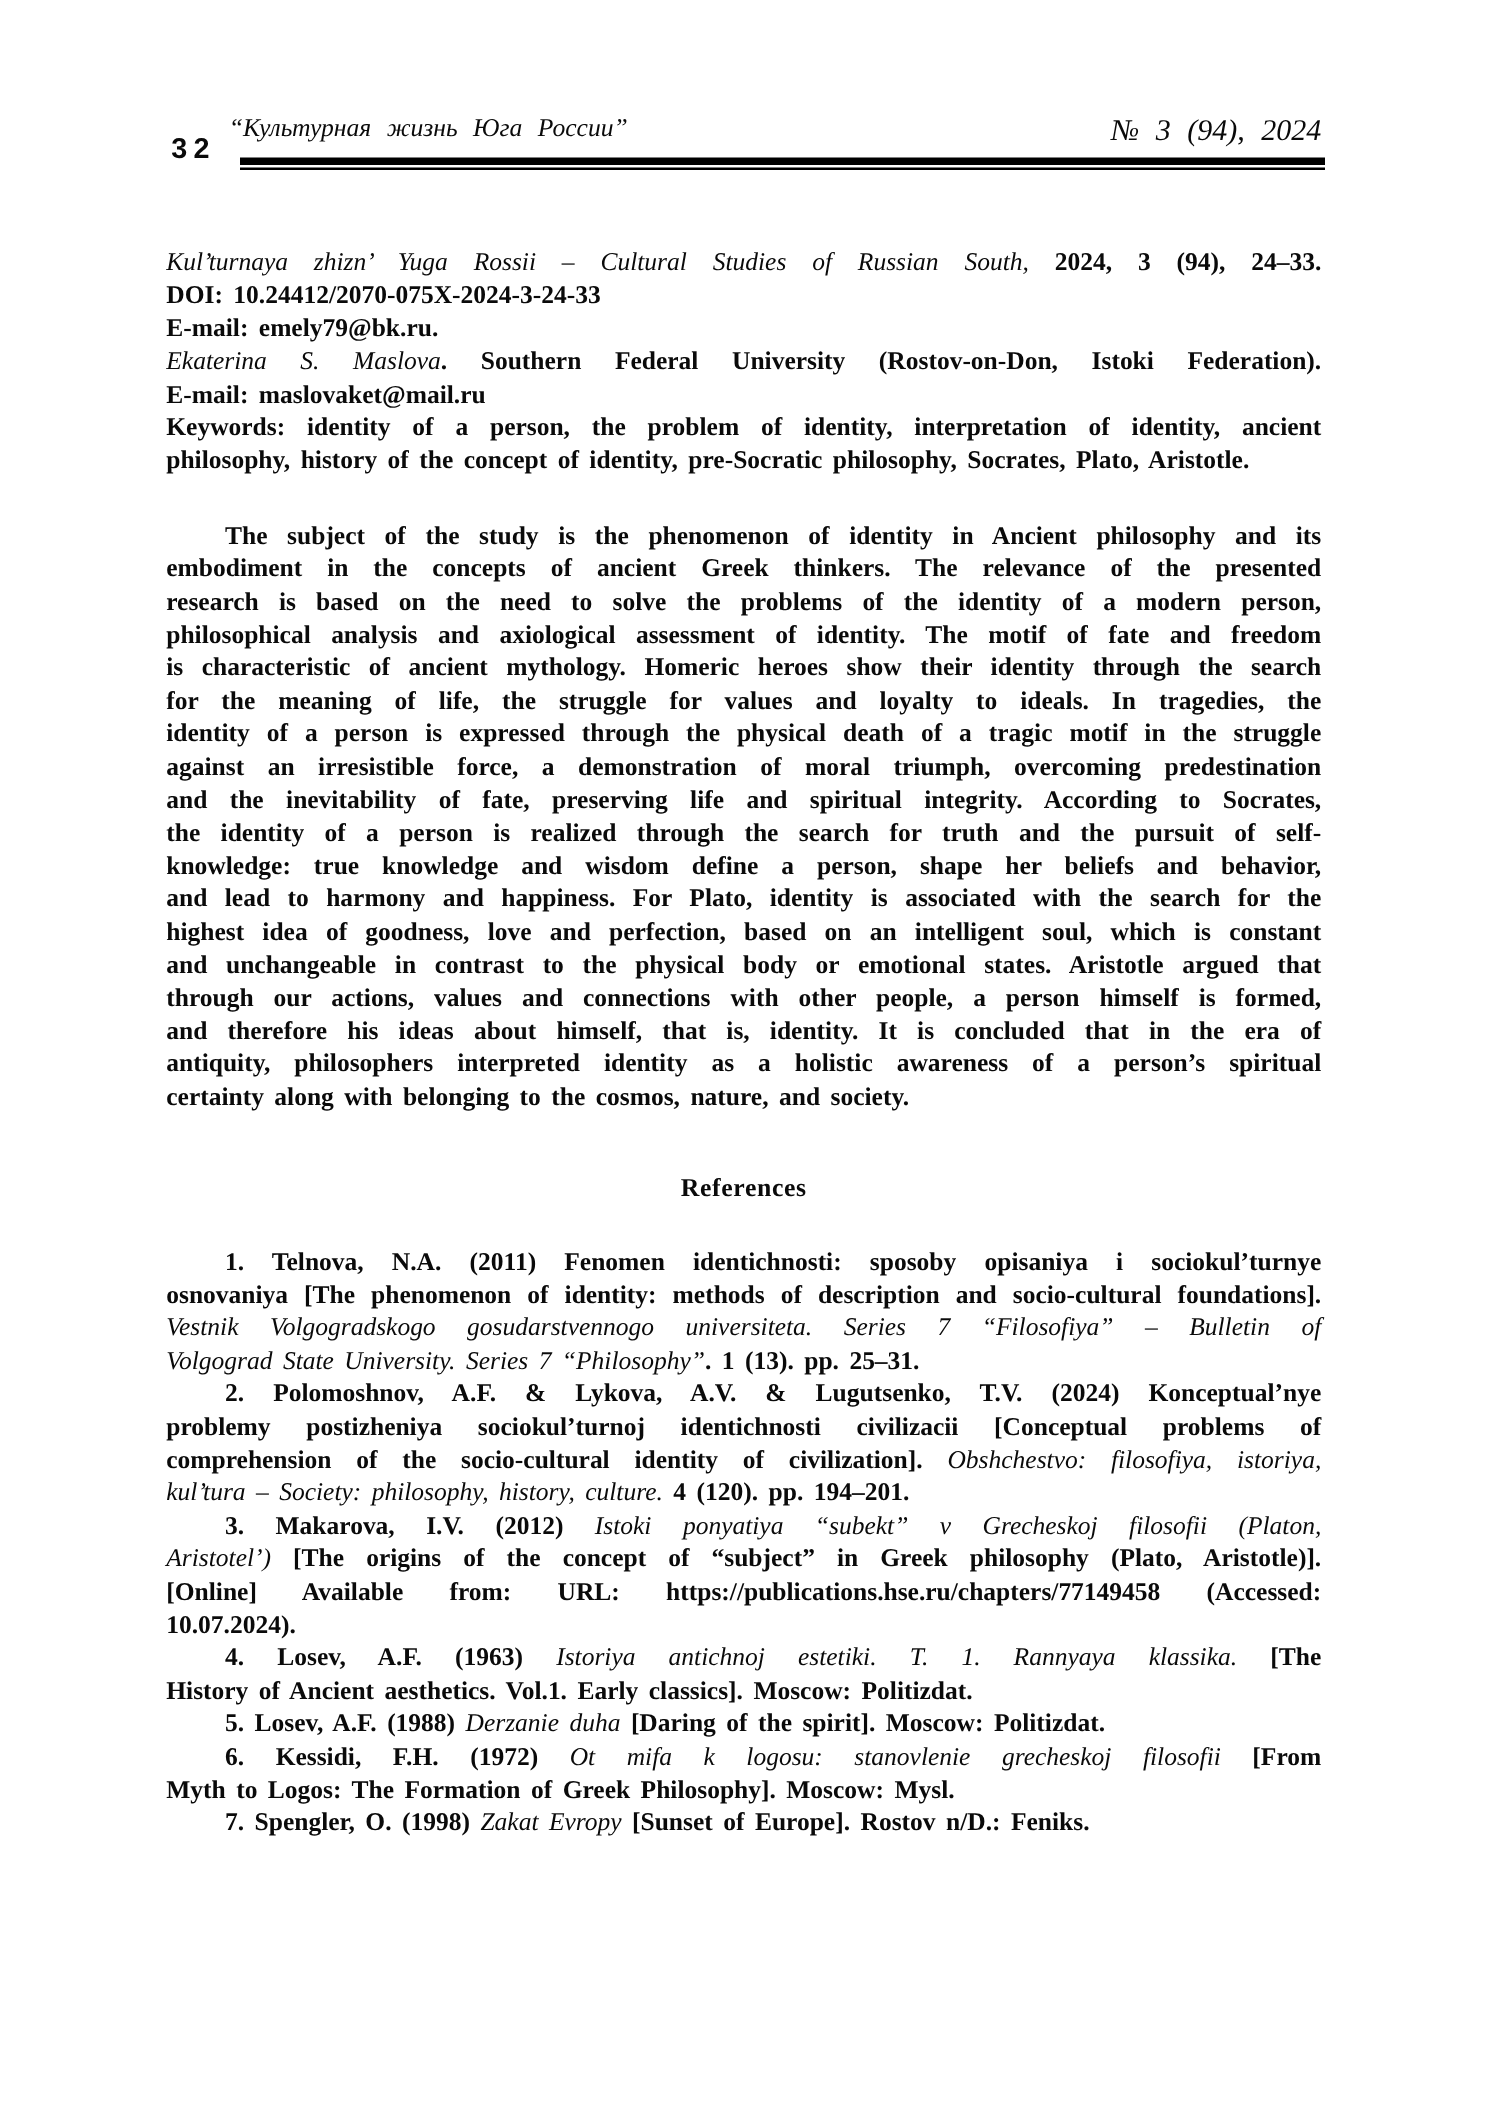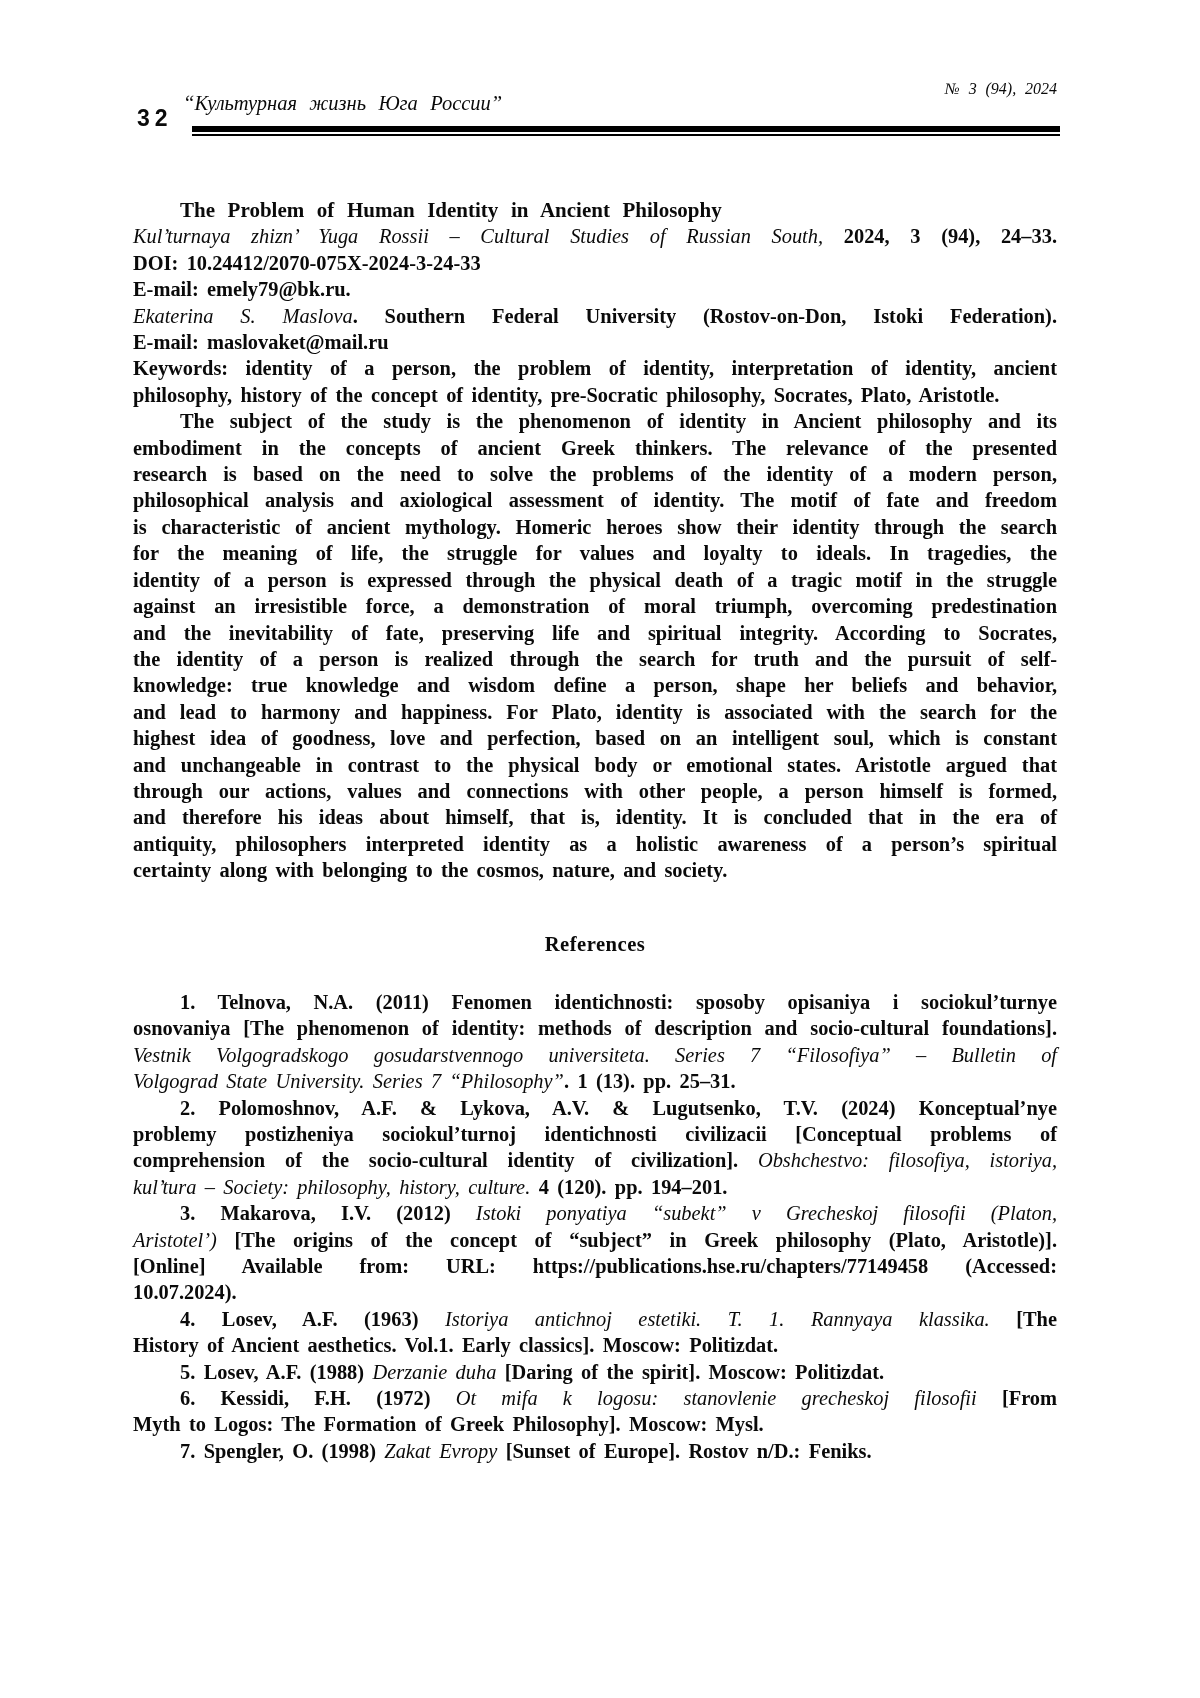--- a/index.html
+++ b/index.html
@@ -16,43 +16,43 @@
   .pagenum {
     position:absolute; left:137px; top:105px;
     font-family:"Liberation Sans", sans-serif;
     font-weight:bold; font-size:23px; letter-spacing:5px;text-align:right;
   }
   .hleft {
     position:absolute; left:183px; top:92px;
     font-style:italic; font-size:20.5px; word-spacing:0.35em;
   }
   .hright {
-    position:absolute; right:143px; top:80px;
-    font-style:italic; font-size:16px; word-spacing:0.3em;
+    position:absolute; right:143px; top:92px;
+    font-style:italic; font-size:24px; word-spacing:0.3em;
   }
   .rule { position:absolute; left:192px; top:126px; width:868px; }
   .rule-thick { height:6px; background:#000; }
   .rule-thin  { height:2px; background:#000; margin-top:2px; }
 
   
   .content {
     position:absolute; left:133px; top:197px; width:924px;
     font-size:20.4px; line-height:26.4px;
     word-spacing:0.16em;
   }
   .line { text-align:left; }
   .jline { text-align:justify; text-align-last:justify; -moz-text-align-last:justify; }
   .indent { padding-left:47px; }
   .seg-n { font-style:normal;font-weight:bold; }
   .seg-i { font-style:italic; }
   .seg-b { font-weight:bold; }
   .title {
     font-weight:bold; font-size:21px; word-spacing:0.35em;
   }
-  .abstract { }
+  .abstract { margin-top:34px; }
   .refhead {
     text-align:center; font-weight:bold;
     margin-top:47px; margin-bottom:32px;
     font-size:20.6px; word-spacing:0.25em; letter-spacing:0.5px;
   }
 </style>
 </head>
 <body>
 
 <div class="page">
@@ -61,21 +61,20 @@
     <span class="pagenum">32</span>
     <span class="hleft">“Культурная жизнь Юга России”</span>
     <span class="hright">№ 3 (94), 2024</span>
     <div class="rule">
       <div class="rule-thick"></div>
       <div class="rule-thin"></div>
     </div>
   </div>
 
   <div class="content">
-    <div class="title line indent">The Problem of Human Identity in Ancient Philosophy</div>
     <div class="meta" id="meta">
         <div class="line jline"><span class="seg-i">Kul’turnaya zhizn’ Yuga Rossii – Cultural Studies of Russian South,</span><span class="seg-n"> 2024, 3 (94), 24–33.</span></div>
         <div class="line"><span class="seg-n">DOI: 10.24412/2070-075X-2024-3-24-33</span></div>
         <div class="line"><span class="seg-n">E-mail: emely79@bk.ru.</span></div>
         <div class="line jline"><span class="seg-i">Ekaterina S. Maslova</span><span class="seg-n">. Southern Federal University (Rostov-on-Don, Istoki Federation).</span></div>
         <div class="line"><span class="seg-n">E-mail: maslovaket@mail.ru</span></div>
         <div class="line jline"><span class="seg-b">Keywords</span><span class="seg-n">: identity of a person, the problem of identity, interpretation of identity, ancient</span></div>
         <div class="line"><span class="seg-n">philosophy, history of the concept of identity, pre-Socratic philosophy, Socrates, Plato, Aristotle.</span></div>
       </div>
     <div class="abstract" id="abstract">

